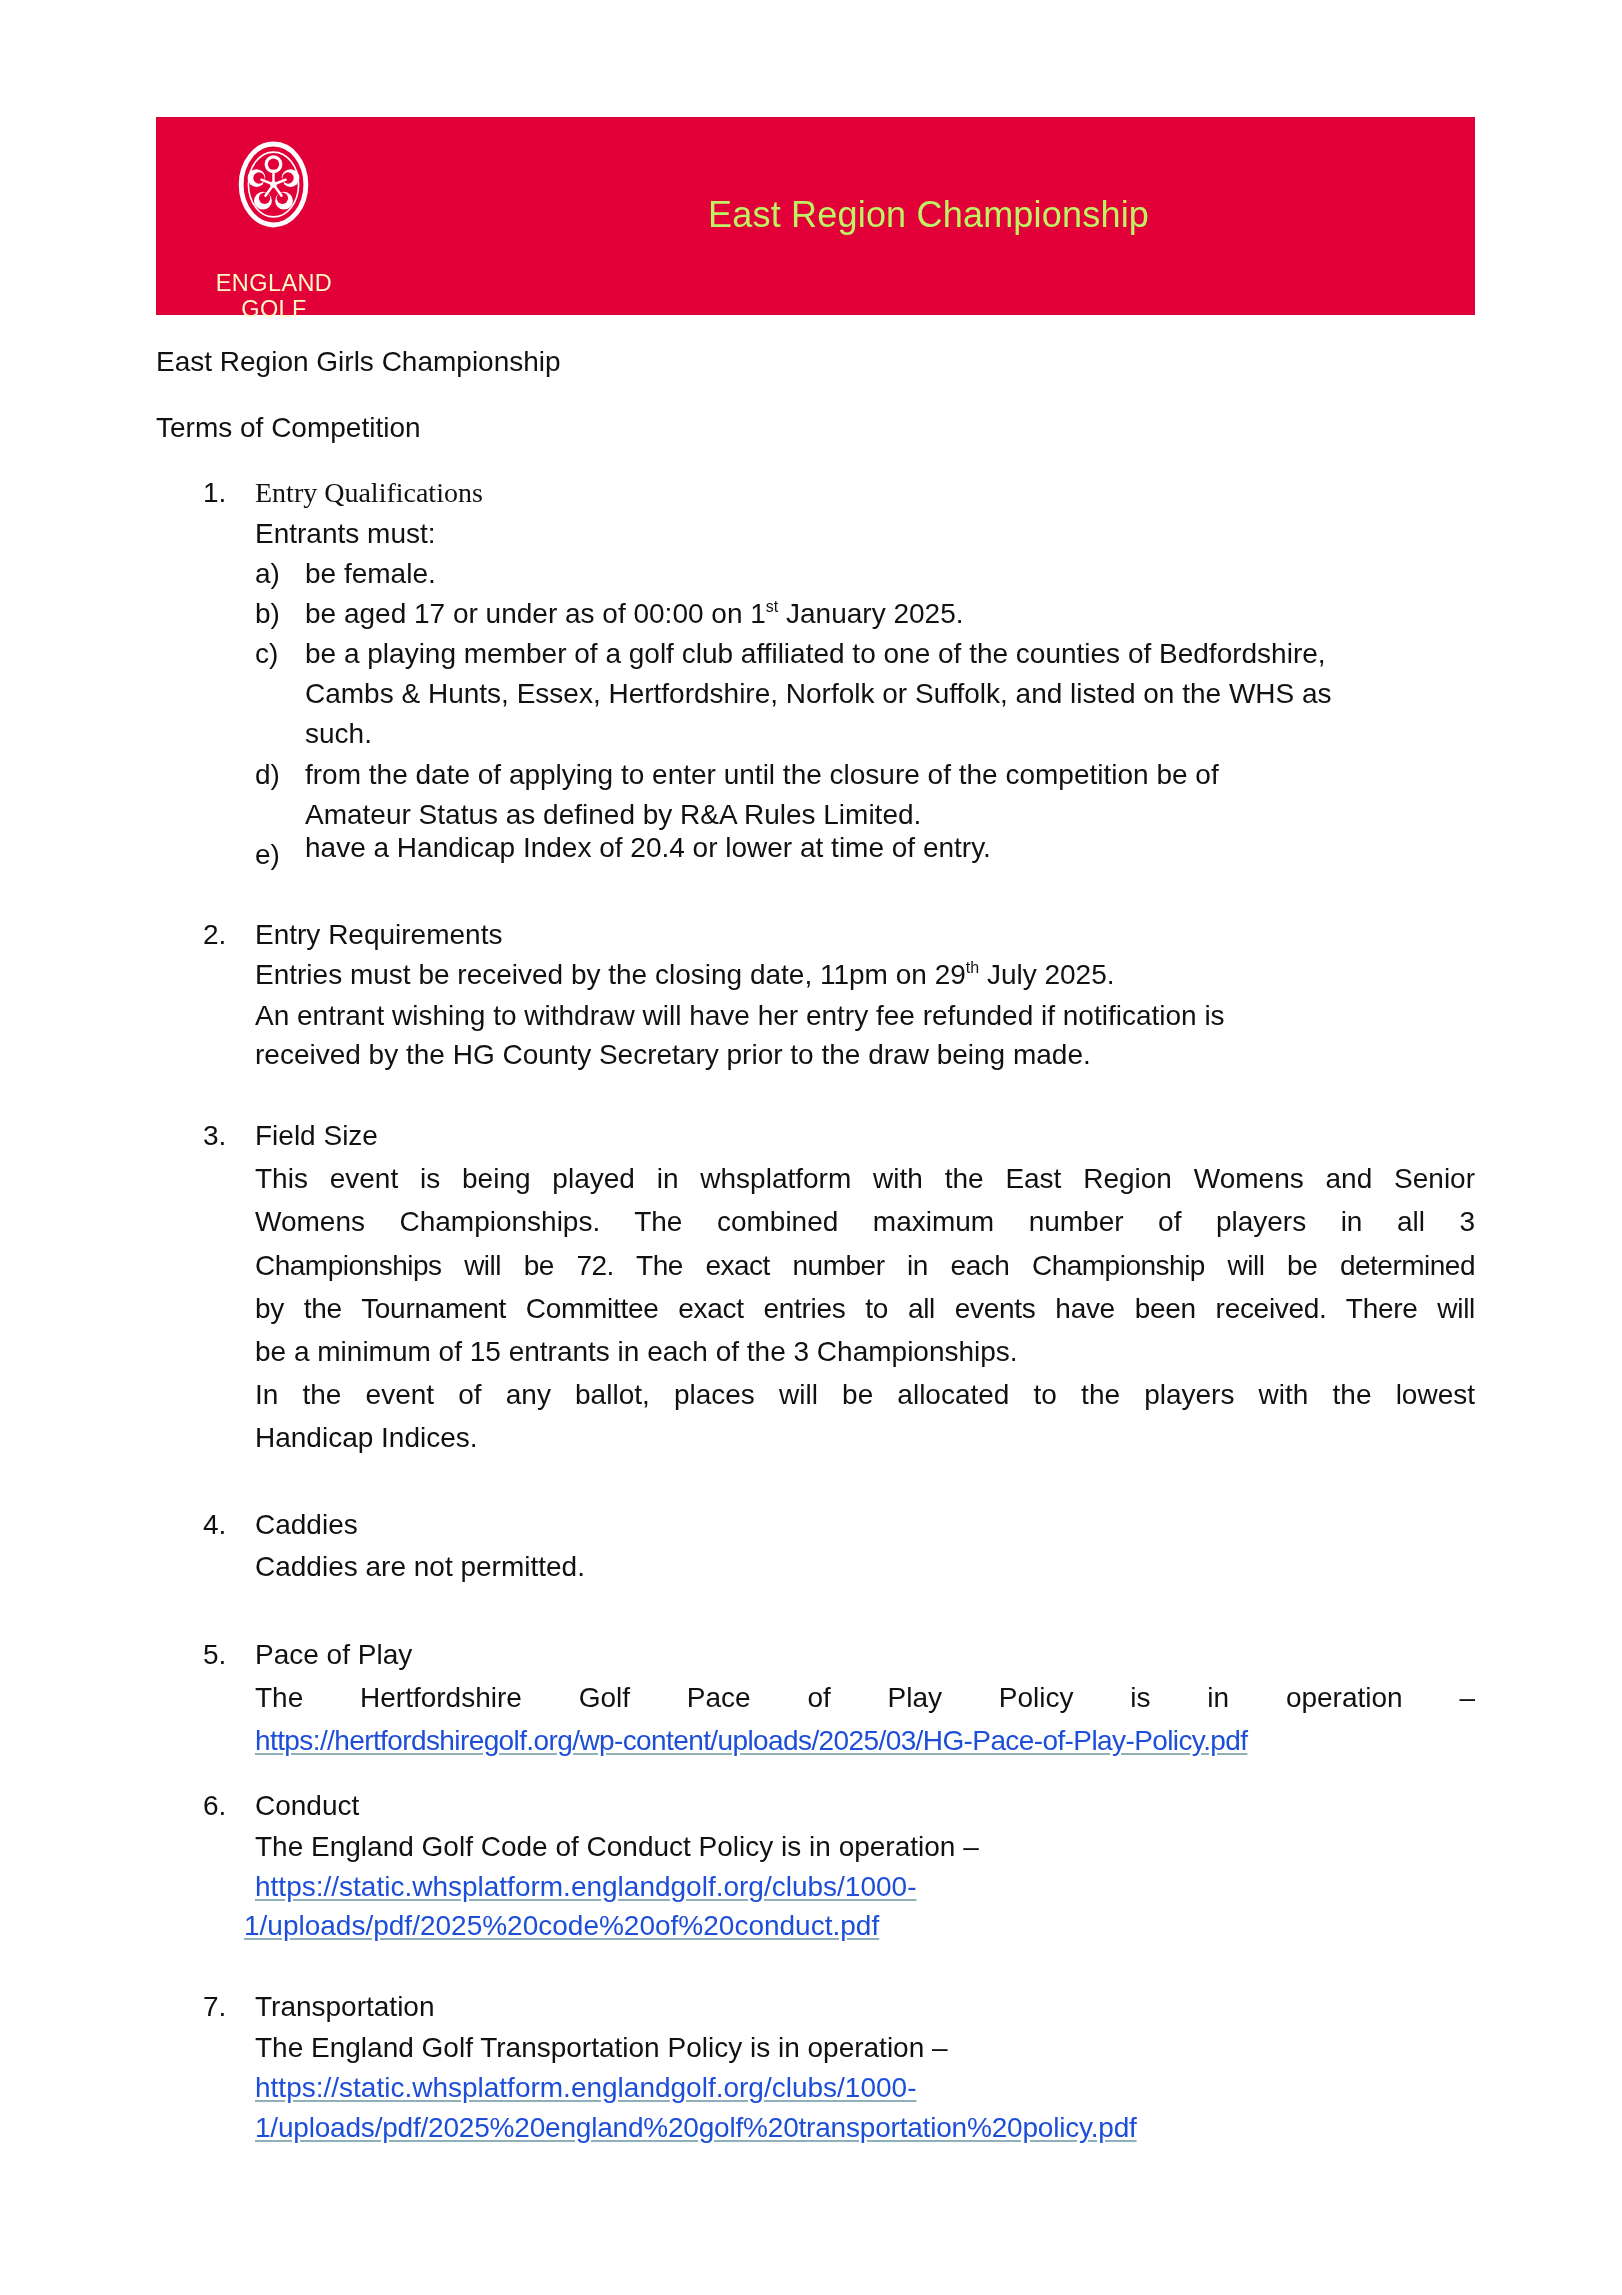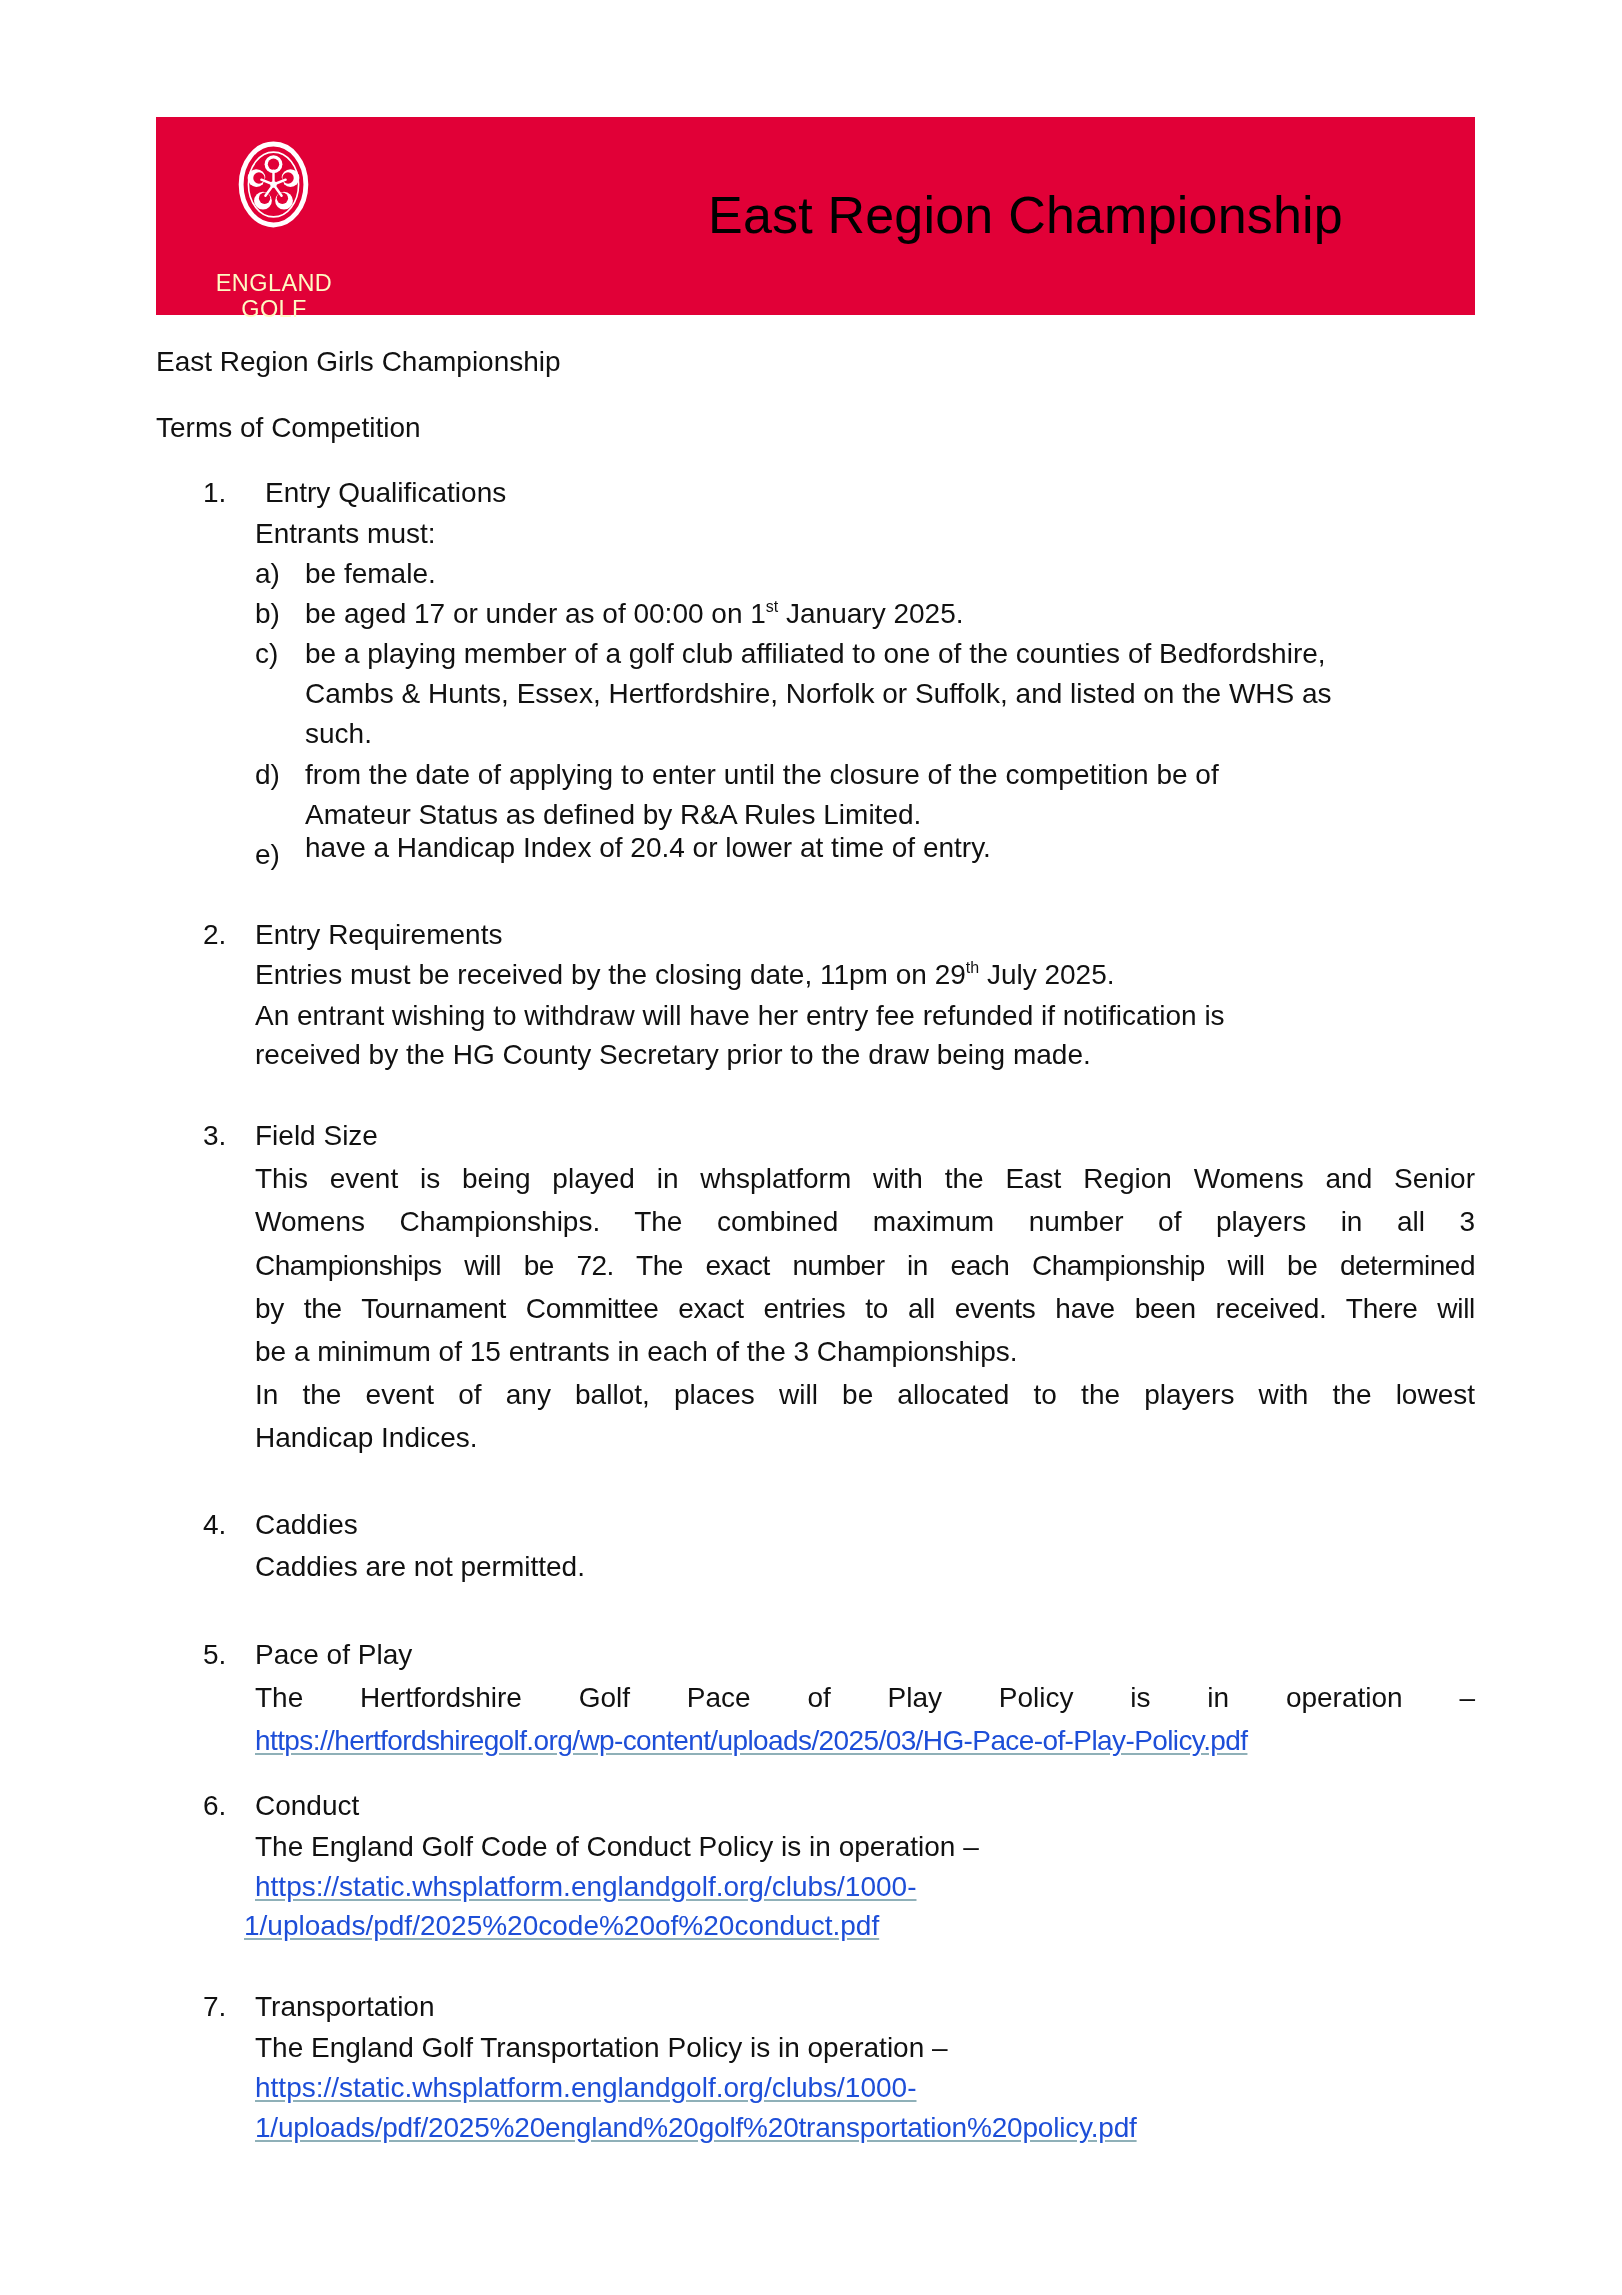--- a/index.html
+++ b/index.html
@@ -4,22 +4,22 @@
 <style>
   html, body { margin: 0; padding: 0; background: #ffffff; }
   body { width: 1623px; height: 2295px; position: relative; overflow: hidden;
          font-family: "Liberation Sans", "DejaVu Sans", sans-serif; color: #111111; }
   .banner { position: absolute; left: 156px; top: 117px; width: 1319px; height: 198px;
             background: #E10037; }
   .logo { position: absolute; left: 49px; top: 23px; width: 138px; height: 162px; }
   .logo svg { position: absolute; left: 32px; top: 0; }
   .logo-text { position: absolute; left: 0; top: 130px; width: 138px; text-align: center;
                color: #fef9c3; font-size: 23.5px; line-height: 26px; letter-spacing: 0.4px; }
-  .banner-title { position: absolute; left: 552px; top: 67px; color: #000000;
-                  font-size: 52px; line-height: 62px; white-space: nowrap; letter-spacing: 0.2px; text-align: center; }
+  .banner-title { position: absolute; left: 552px; top: 67px; color: #bef264;
+                  font-size: 36px; line-height: 62px; white-space: nowrap; letter-spacing: 0.2px; text-align: center; }
   .line { position: absolute; font-size: 28px; line-height: 32px; white-space: nowrap; }
   .num { position: absolute; font-size: 28px; line-height: 32px; }
   .justify { text-align: justify; text-align-last: justify; white-space: normal; }
   a.link { color: #1d4ed8; text-decoration: underline; text-decoration-color: #8fb0b8;
            text-underline-offset: 3.2px; }
   sup { font-size: 16px; line-height: 0; vertical-align: 11.4px; }
 </style>
 </head>
 <body>
 
@@ -57,21 +57,21 @@
       <div>GOLF</div>
     </div>
   </div>
   <div class="banner-title">East Region Championship</div>
 </div>
 
 <div class="line" style="left:156px; top:346px;">East Region Girls Championship</div>
 <div class="line" style="left:156px; top:412px;">Terms of Competition</div>
 
 <div class="num" style="left:203px; top:477px;">1.</div>
-<div class="line" style="left:265px; top:477px;">Entry Qualifications</div>
+<div class="line" style="left:255px; top:477px;font-family:Liberation Serif, serif;">Entry Qualifications</div>
 <div class="line" style="left:255px; top:518px;">Entrants must:</div>
 
 <div class="num" style="left:255px; top:558px;">a)</div>
 <div class="line" style="left:305px; top:558px;">be female.</div>
 
 <div class="num" style="left:255px; top:598px;">b)</div>
 <div class="line" style="left:305px; top:598px;"><span>be aged 17 or under as of 00:00 on 1</span><sup>st</sup><span> January 2025.</span></div>
 
 <div class="num" style="left:255px; top:638px;">c)</div>
 <div class="line" style="left:305px; top:638px;">be a playing member of a golf club affiliated to one of the counties of Bedfordshire,</div>

